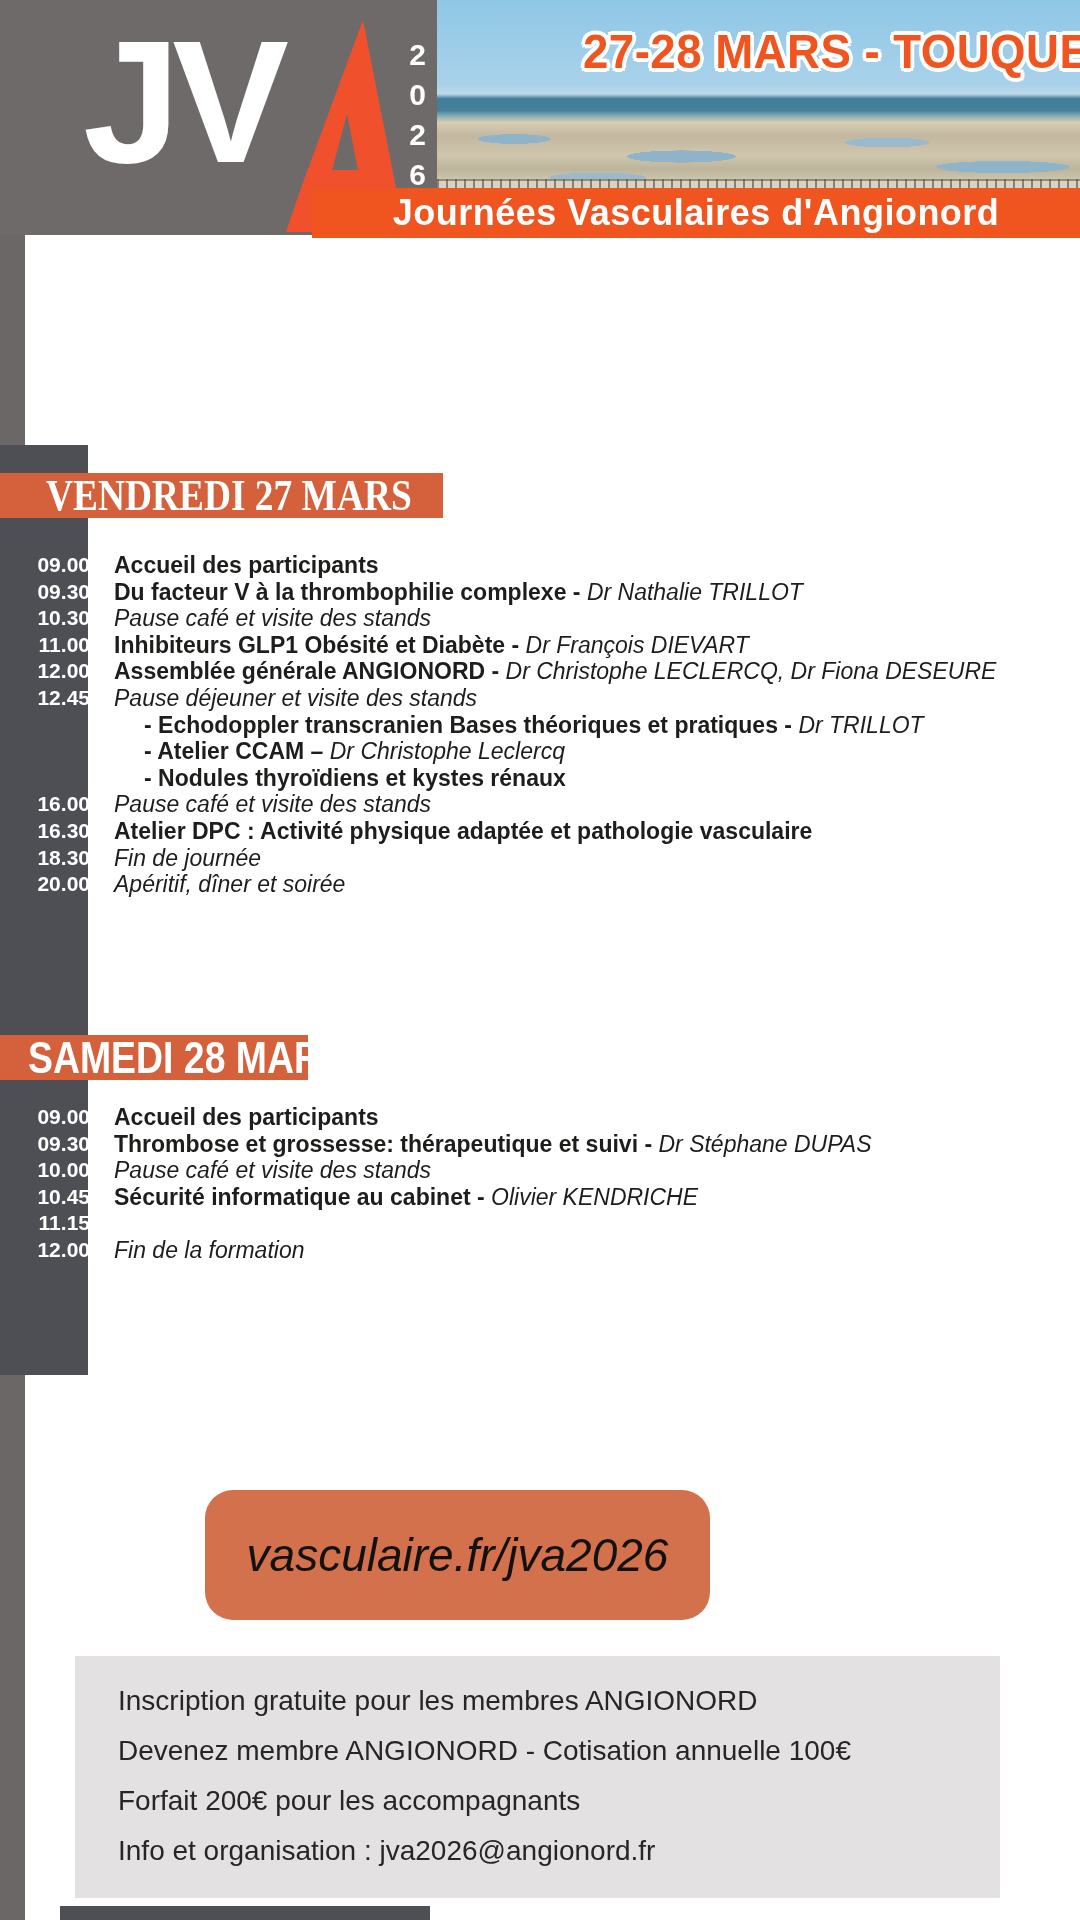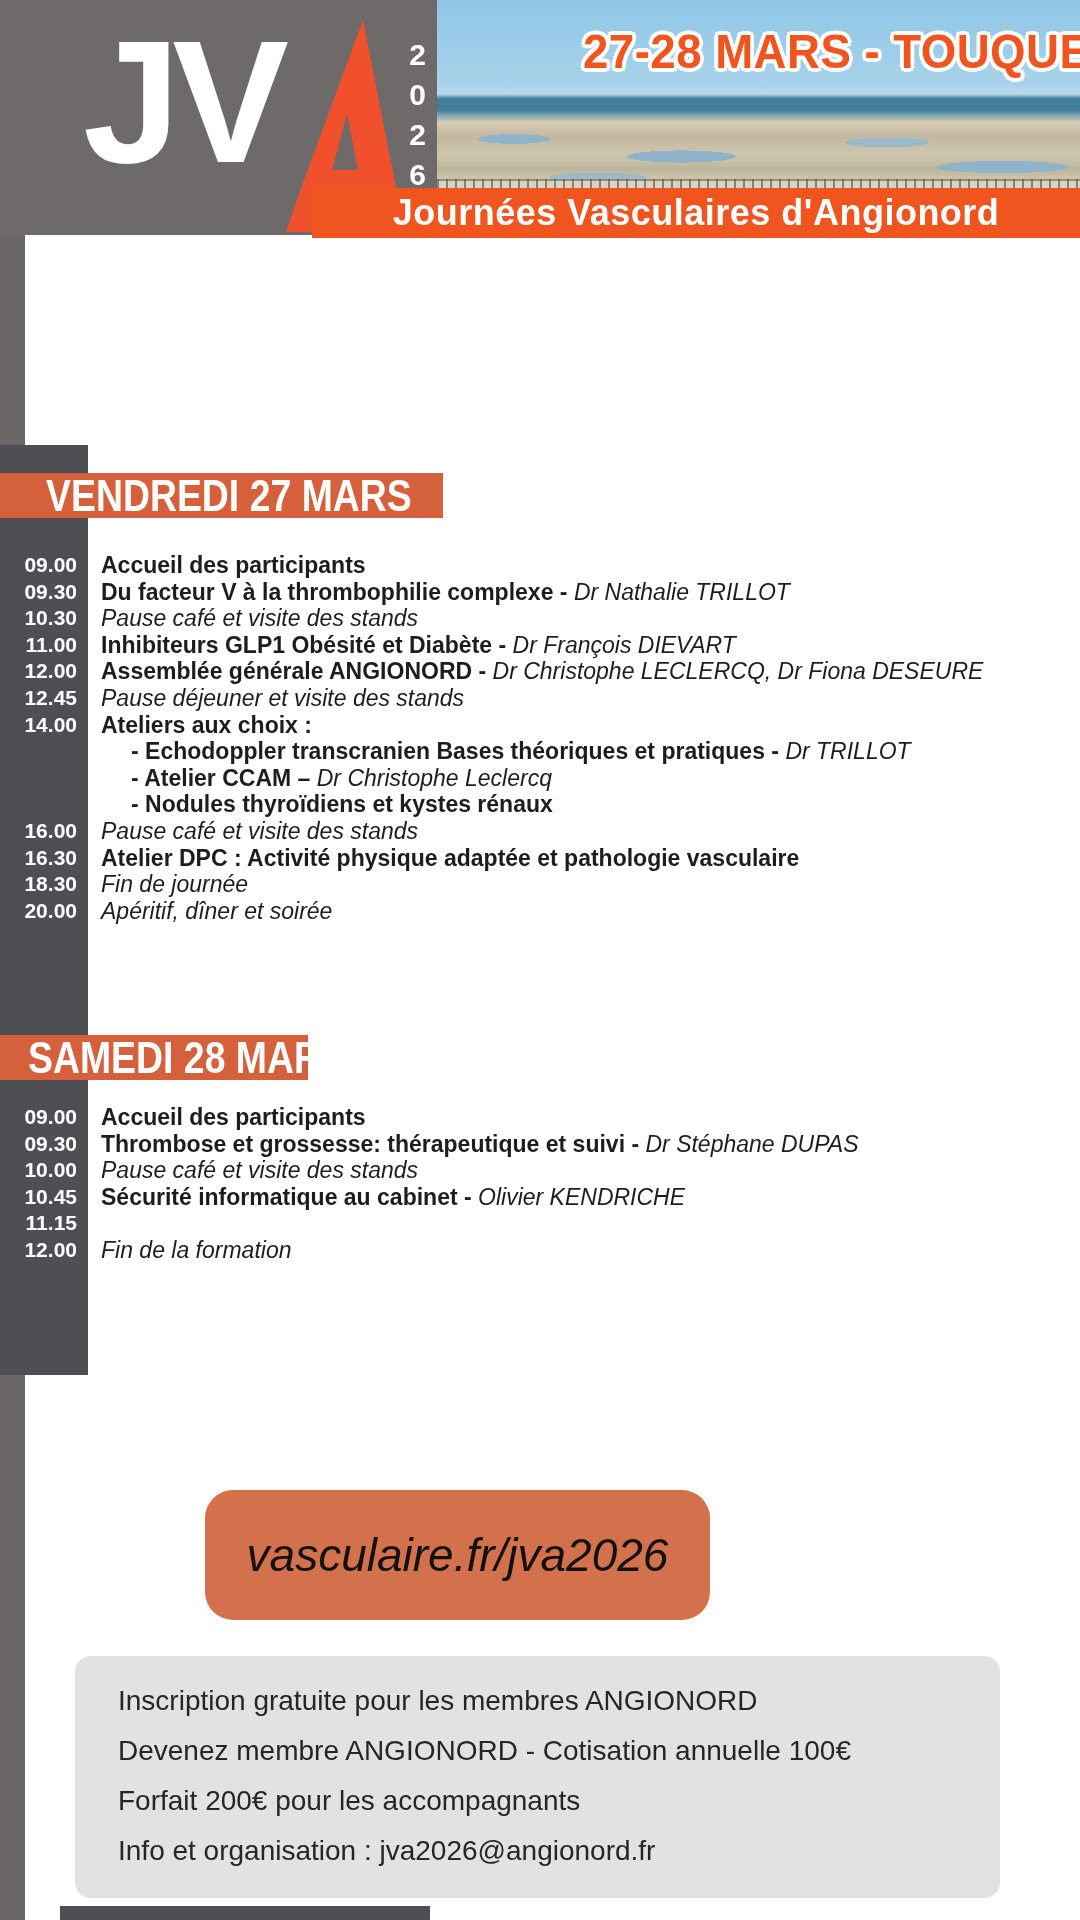--- a/index.html
+++ b/index.html
@@ -55,44 +55,44 @@
 
   
   .sidebar { position:absolute; left:0; top:445px; width:88px; height:930px;
     background:var(--gray_dark,#4d4f55); }
 
   .day-banner { position:absolute; left:0; height:45px; padding-left:46px;
     background:var(--orange_muted,#d4613c); color:#fff;
     display:flex; align-items:center; }
   .day-banner .t { font-size:44px; font-weight:bold; line-height:1;
     transform:scaleX(.85); transform-origin:left center; white-space:nowrap; }
-  #friday-banner { top:473px; width:443px; }
+  #friday-banner { top:473px; width:443px;font-family:Liberation Serif, serif; }
   #saturday-banner { top:1035px; width:308px;padding-left:28px; }
 
   .rows { position:absolute; left:0; width:1080px; }
   #friday-rows { top:552px; }
   #saturday-rows { top:1104px; }
   .row { display:flex; align-items:flex-start; height:26.6px; line-height:26.6px;
-    font-size:23px; color:var(--text_dark,#1d1d1b); white-space:nowrap; }
+    font-size:23px; color:var(--text_dark,#1d1d1b); white-space:nowrap;margin-left:13px; }
   .row .time { flex:0 0 88px; text-align:right; padding-right:11px;
     color:#fff; font-weight:bold; font-size:21px; }
   .row .txt { padding-left:13px; }
   .row.indent .txt { padding-left:43px; }
   .row .main { font-weight:600; }
   .row .em { font-style:italic; font-weight:normal; }
 
   
   .cta { position:absolute; left:205px; top:1490px; width:505px; height:130px;
     background:var(--orange_cta,#d3714d); border-radius:28px;
     display:flex; align-items:center; justify-content:center; cursor:pointer; }
   .cta .u { font-size:46px; font-style:italic; color:#121212; }
 
   
   .info { position:absolute; left:75px; top:1656px; width:925px; height:242px;
-    background:var(--gray_info,#e3e1e1); padding:20px 0 0 43px;border-radius:16px; }
+    background:var(--gray_info,#e3e1e1); padding:20px 0 0 43px; }
   .info .line { font-size:28px; line-height:50px; color:#262626; white-space:nowrap; }
 
   .footer-bar { position:absolute; left:60px; top:1906px; width:370px; height:14px;
     background:var(--gray_dark,#4d4f55); }
 </style>
 </head>
 <body>
 
 <div class="poster">
 
@@ -142,24 +142,20 @@
   <div class="row">
     <span class="time">12.00</span>
     <span class="txt"><span class="main">Assemblée générale ANGIONORD - </span><em class="em">Dr Christophe LECLERCQ, Dr Fiona DESEURE</em></span>
   </div>
 
   <div class="row">
     <span class="time">12.45</span>
     <span class="txt"><span class="main"></span><em class="em">Pause déjeuner et visite des stands</em></span>
   </div>
 
-  <div class="row">
-    <span class="time">14.00</span>
-    <span class="txt"><span class="main">Ateliers aux choix :</span><em class="em"></em></span>
-  </div>
 
   <div class="row indent">
     <span class="time"></span>
     <span class="txt"><span class="main">- Echodoppler transcranien Bases théoriques et pratiques - </span><em class="em">Dr TRILLOT</em></span>
   </div>
 
   <div class="row indent">
     <span class="time"></span>
     <span class="txt"><span class="main">- Atelier CCAM – </span><em class="em">Dr Christophe Leclercq</em></span>
   </div>

